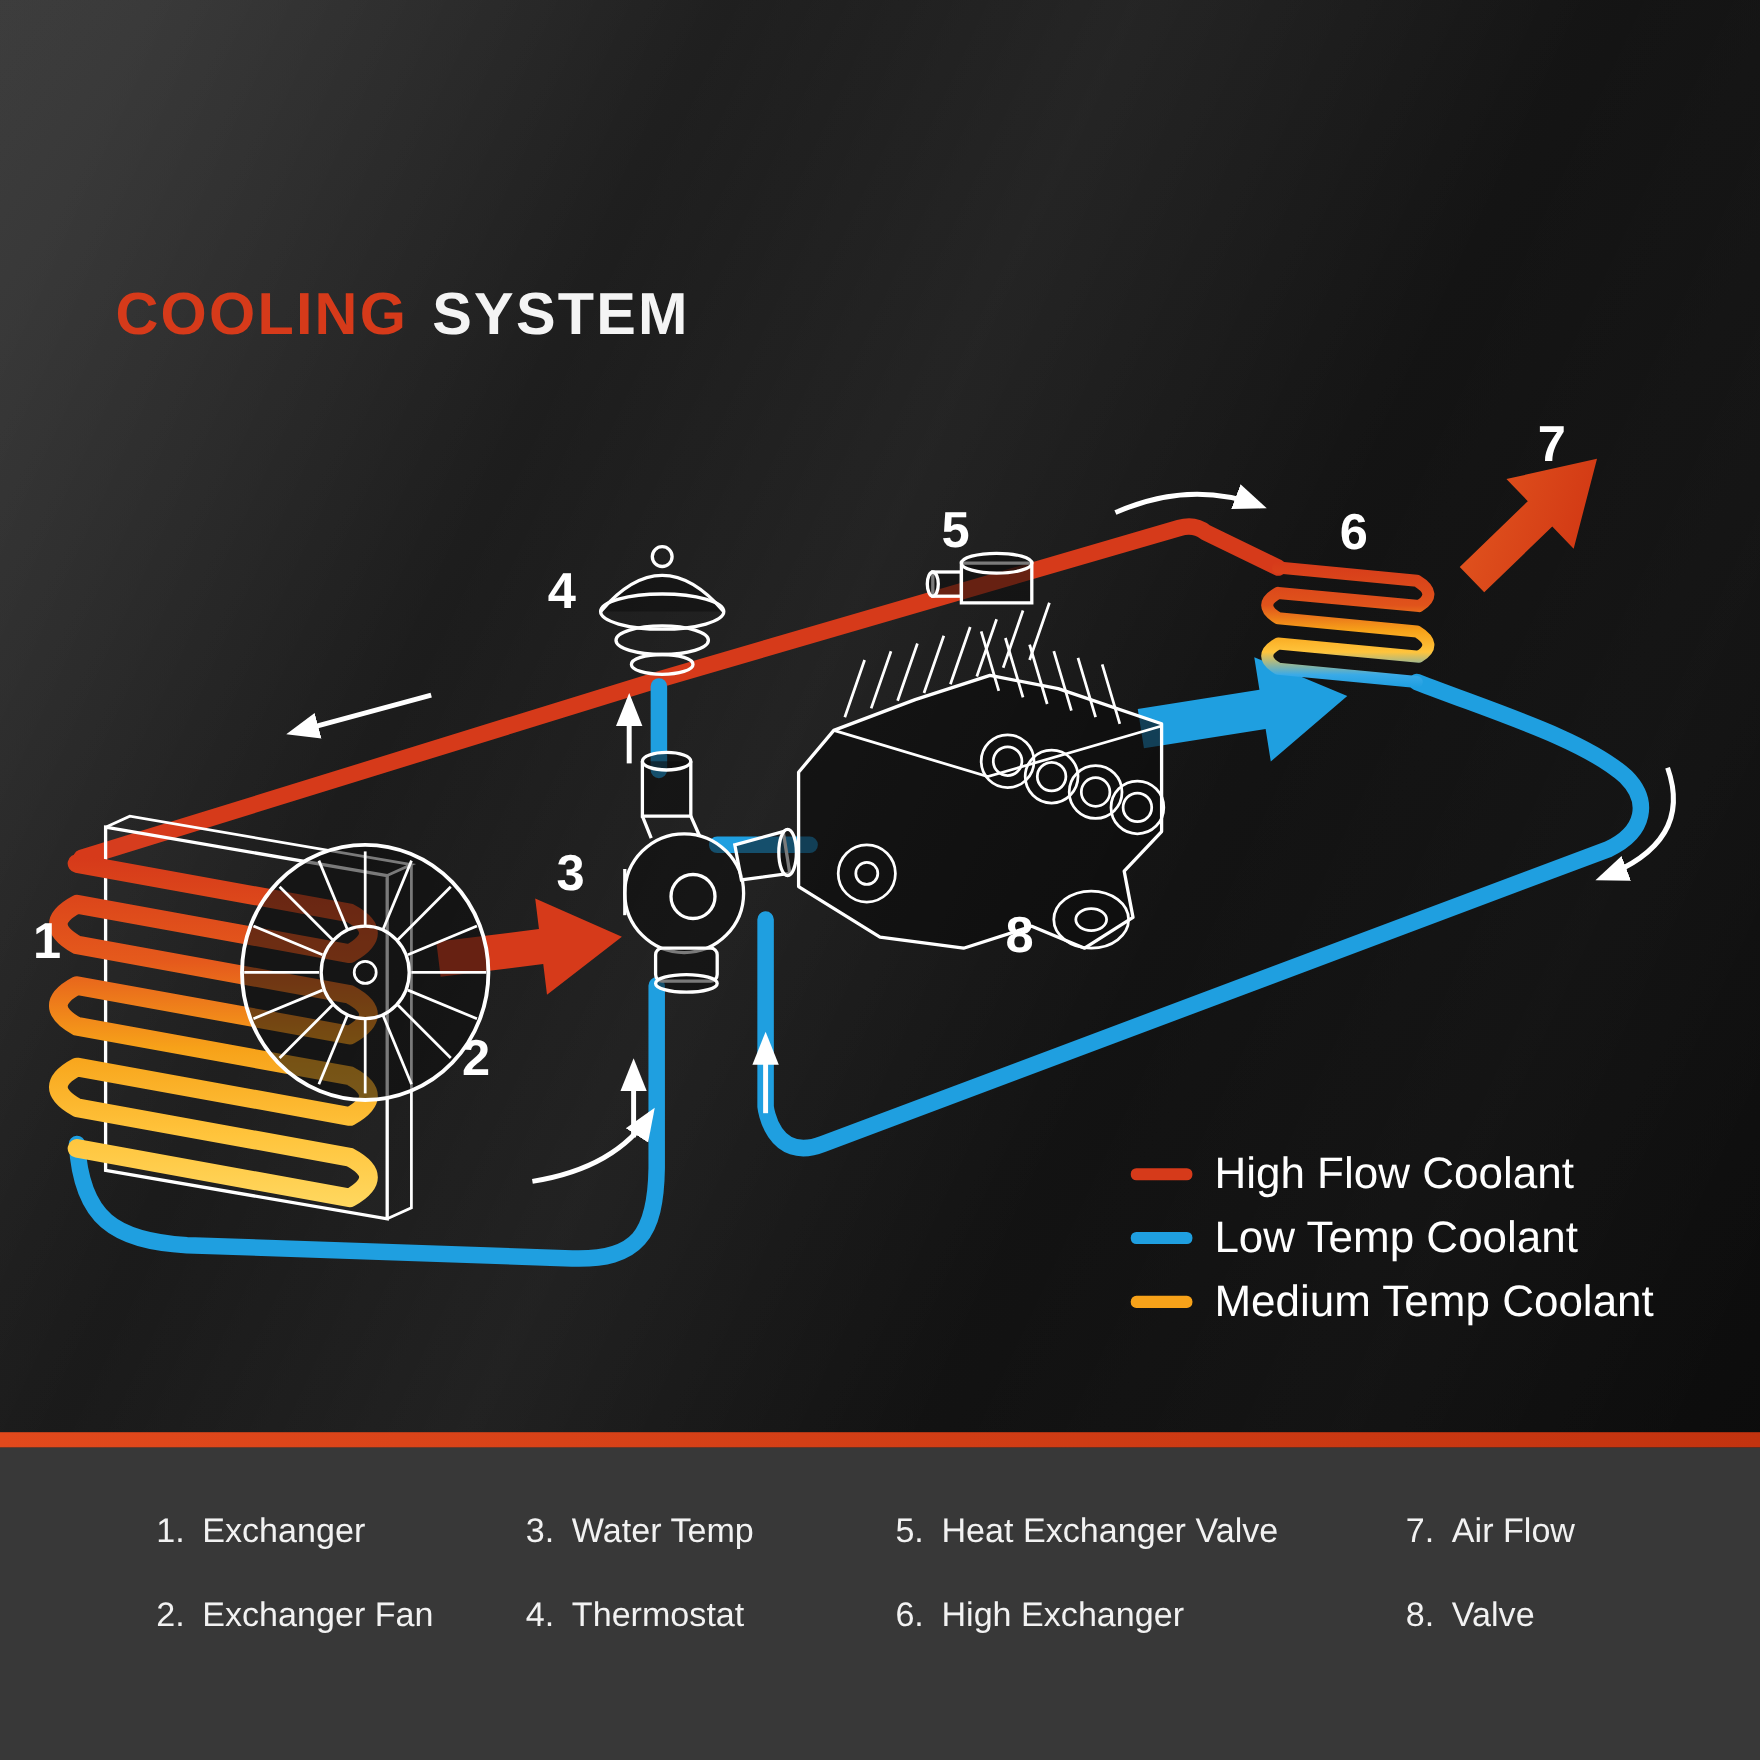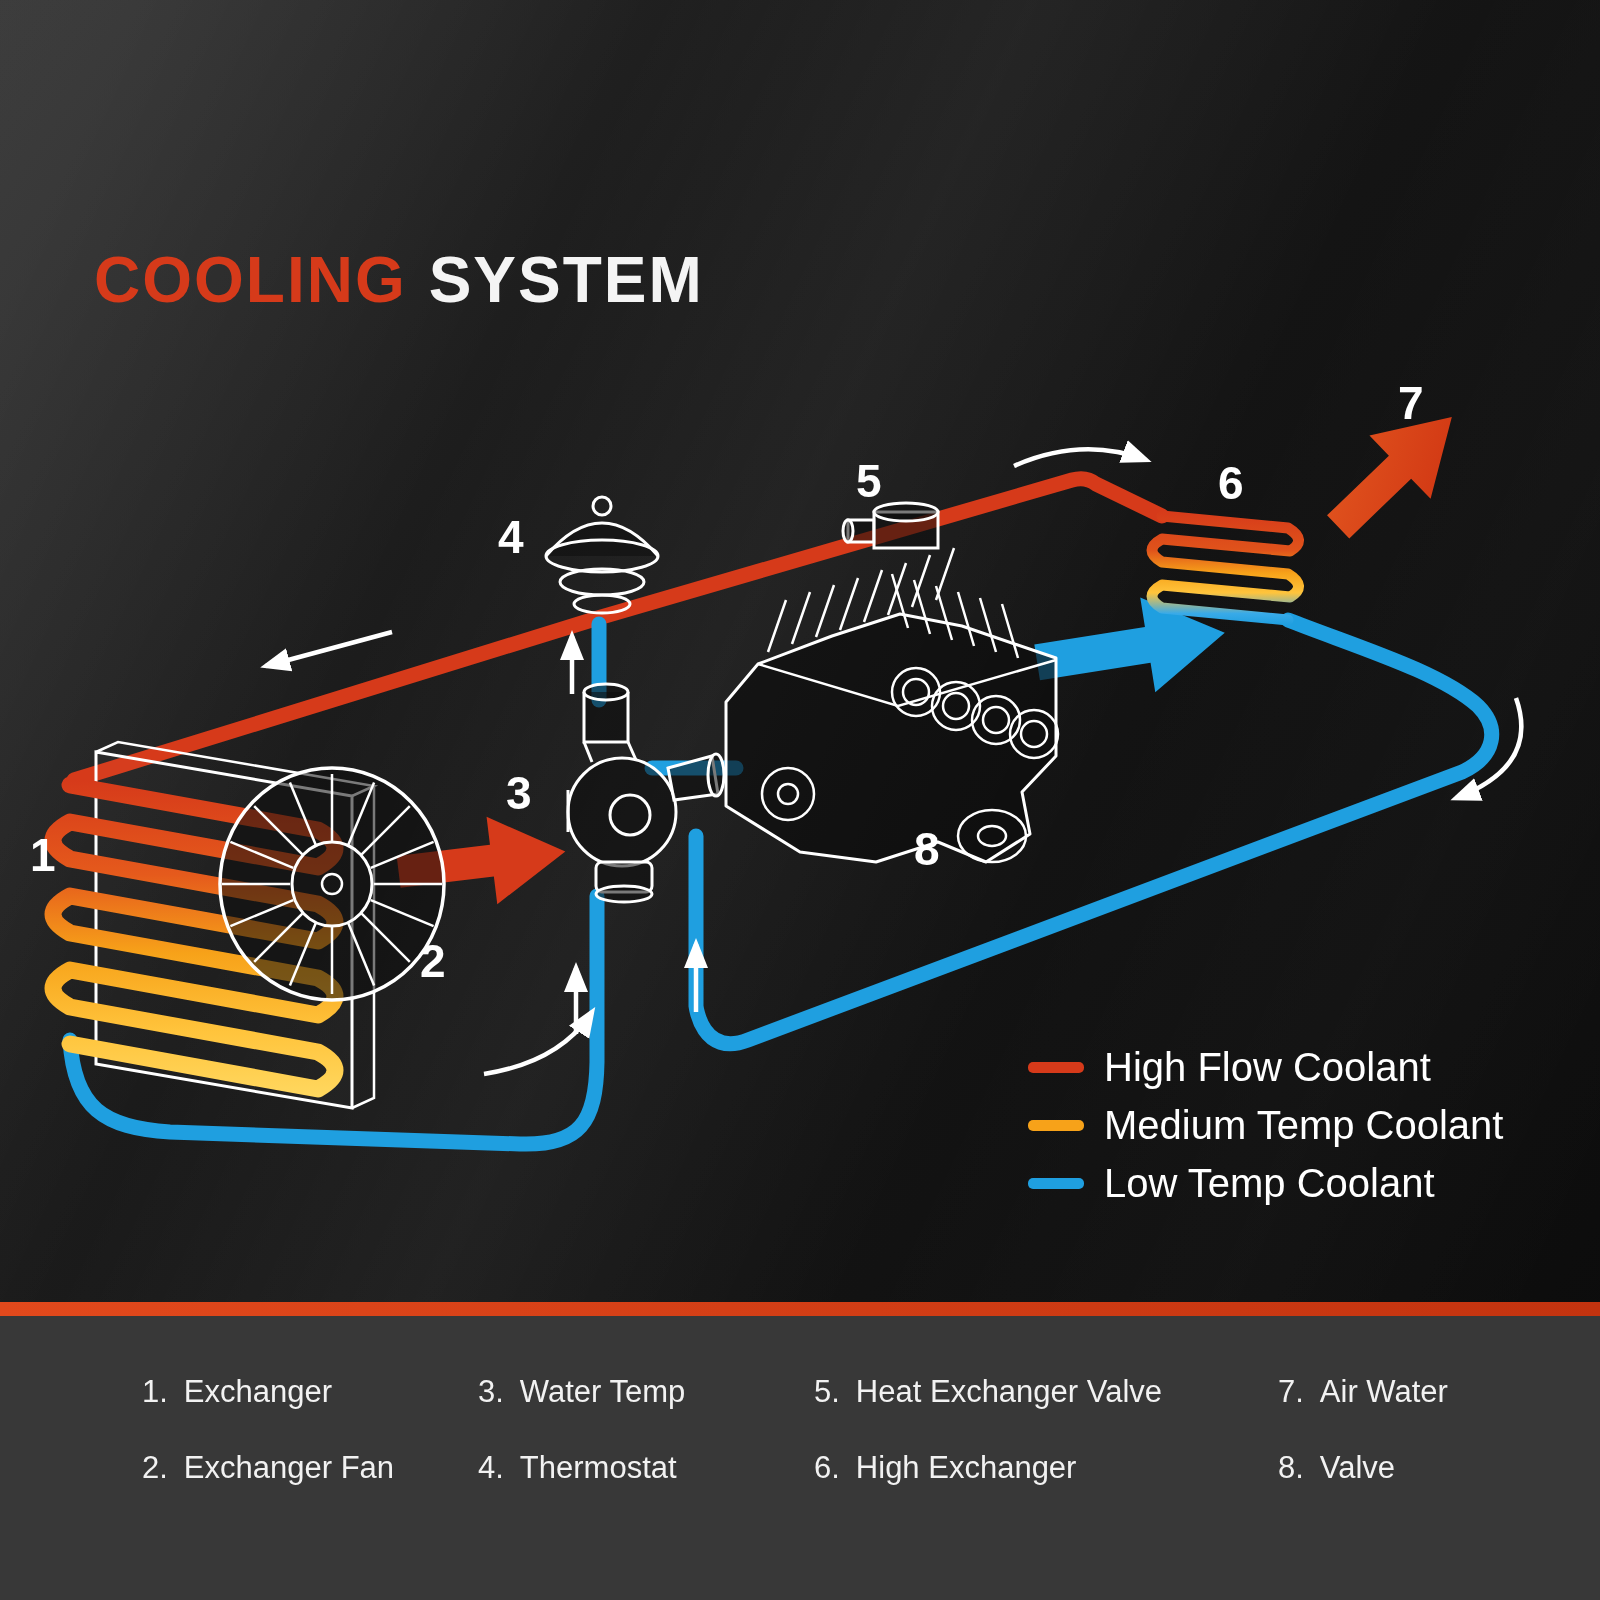--- a/index.html
+++ b/index.html
@@ -6,22 +6,22 @@
   .stage{
     position:relative;width:1600px;height:1600px;overflow:hidden;
     font-family:"Liberation Sans",sans-serif;
     background:linear-gradient(125deg,#2e2e2e 0%,#1c1c1c 30%,#141414 55%,#0b0b0b 100%);
   }
   .bg-sheen{
     position:absolute;inset:0;pointer-events:none;
     background:linear-gradient(115deg, rgba(255,255,255,0.07) 6%, rgba(255,255,255,0) 28%, rgba(255,255,255,0.05) 44%, rgba(255,255,255,0) 62%, rgba(255,255,255,0.02) 78%, rgba(255,255,255,0) 92%);
   }
   .title{
-    position:absolute;left:94px;top:248px;margin:0;
-    font-size:64px;font-weight:700;letter-spacing:2px;line-height:1;
+    position:absolute;left:94px;top:248px;margin:11px;
+    font-size:54px;font-weight:700;letter-spacing:2px;line-height:1;
   }
   .t-red{color:#d63a1a;margin-right:22px;}
   .t-white{color:#f4f4f4;}
   .diagram{position:absolute;left:0;top:0;}
   .marker{
     position:absolute;color:#ffffff;font-size:46px;font-weight:600;
   }
   .m1{left:30px;top:828px;}
   .m2{left:420px;top:934px;}
   .m3{left:506px;top:766px;}
@@ -208,26 +208,26 @@
   <div class="marker m6">6</div>
   <div class="marker m7">7</div>
   <div class="marker m8">8</div>
 
   <div class="legend">
     <div class="legend-row">
       <span class="swatch sw-high"></span>
       <span class="legend-label">High Flow Coolant</span>
     </div>
     <div class="legend-row">
+      <span class="swatch sw-low"></span>
+      <span class="legend-label">Low Temp Coolant</span>
+    </div>
+    <div class="legend-row">
       <span class="swatch sw-med"></span>
       <span class="legend-label">Medium Temp Coolant</span>
-    </div>
-    <div class="legend-row">
-      <span class="swatch sw-low"></span>
-      <span class="legend-label">Low Temp Coolant</span>
     </div>
   </div>
 
   <div class="footer">
     <div class="red-bar"></div>
     <div class="parts-area">
       <div class="part">
         <span class="pnum">1.</span>
         <span class="pname">Exchanger</span>
       </div>
@@ -246,21 +246,21 @@
       <div class="part">
         <span class="pnum">5.</span>
         <span class="pname">Heat Exchanger Valve</span>
       </div>
       <div class="part">
         <span class="pnum">6.</span>
         <span class="pname">High Exchanger</span>
       </div>
       <div class="part">
         <span class="pnum">7.</span>
-        <span class="pname">Air Water</span>
+        <span class="pname">Air Flow</span>
       </div>
       <div class="part">
         <span class="pnum">8.</span>
         <span class="pname">Valve</span>
       </div>
     </div>
   </div>
 </div>
 
 </body></html>

